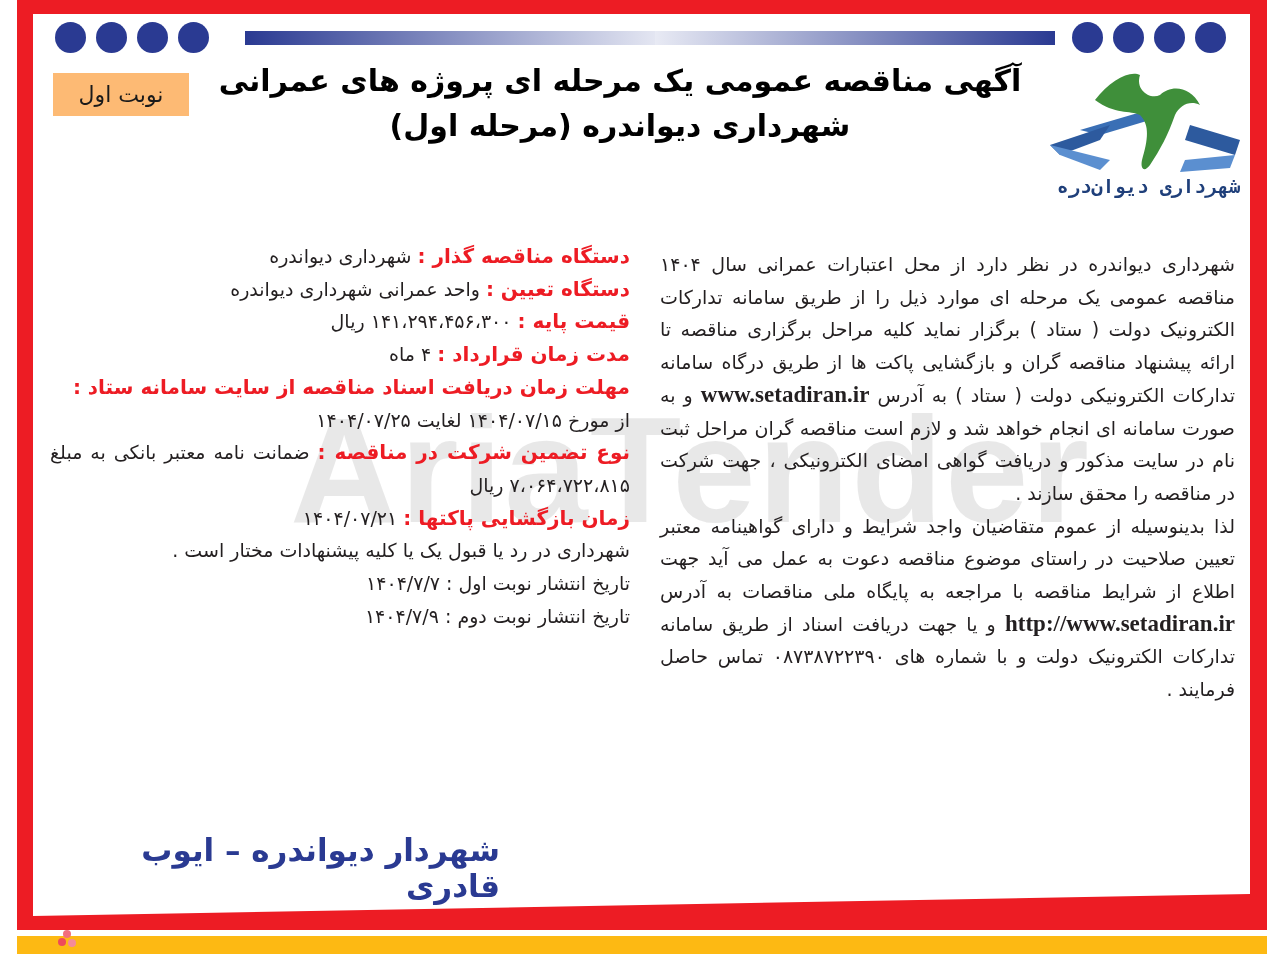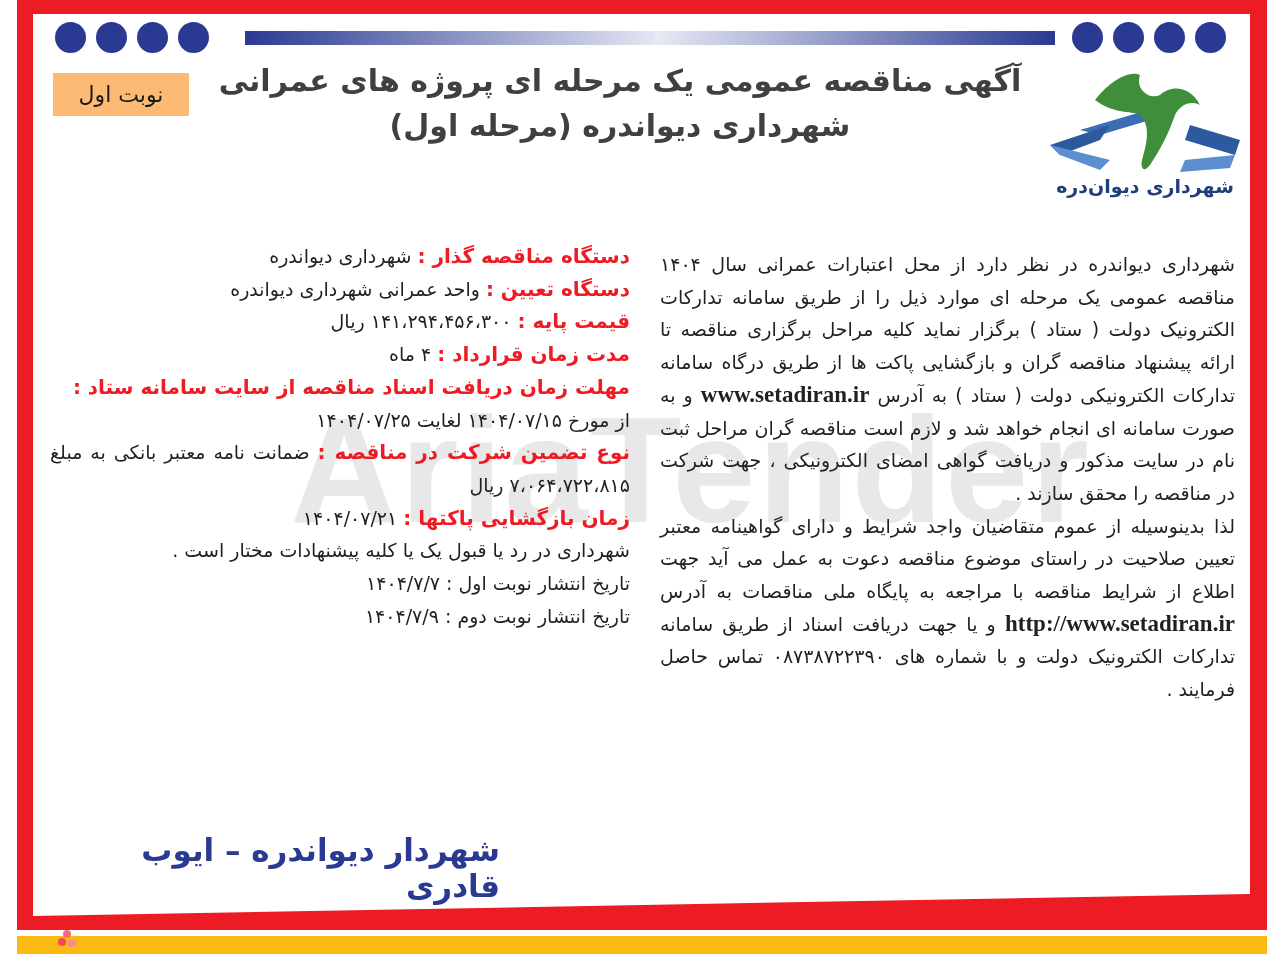--- a/index.html
+++ b/index.html
@@ -37,27 +37,27 @@
 
     .badge {
       position: absolute; left: 53px; top: 73px; width: 136px; height: 43px;
       background: #fdba74; color: #1a1a1a; font-size: 22px;
       display: flex; align-items: center; justify-content: center;
       direction: rtl;
     }
 
     .logo { position: absolute; left: 1040px; top: 60px; width: 205px; height: 150px; }
     .logo-caption {
-      position: absolute; left: 1050px; top: 175px; width: 190px; text-align: center;
-      color: #1f3f7a; font-weight: bold; font-size: 19px; direction: rtl;
+      position: absolute; left: 1050px; top: 175px; width: 190px; 
+      color: #1f3f7a; font-weight: bold; font-size: 19px; direction: rtl; font-family: Liberation Mono, monospace;
     }
 
     .titles {
       position: absolute; left: 200px; top: 58px; width: 840px;
-      direction: rtl; text-align: center; color: #404040; font-weight: bold;
+      direction: rtl; text-align: center; color: #000000; font-weight: bold;
     }
     .titles .t1 { font-size: 30px; line-height: 46px; }
     .titles .t2 { font-size: 30px; line-height: 44px; }
     .titles .t3 { font-size: 28px; line-height: 46px; }
 
     .col {
       position: absolute; direction: rtl; text-align: justify;
       font-size: 19px; line-height: 32.7px; color: #231f20;
     }
     .col.right { left: 660px; top: 228px; width: 575px; margin-top: 20px; }

